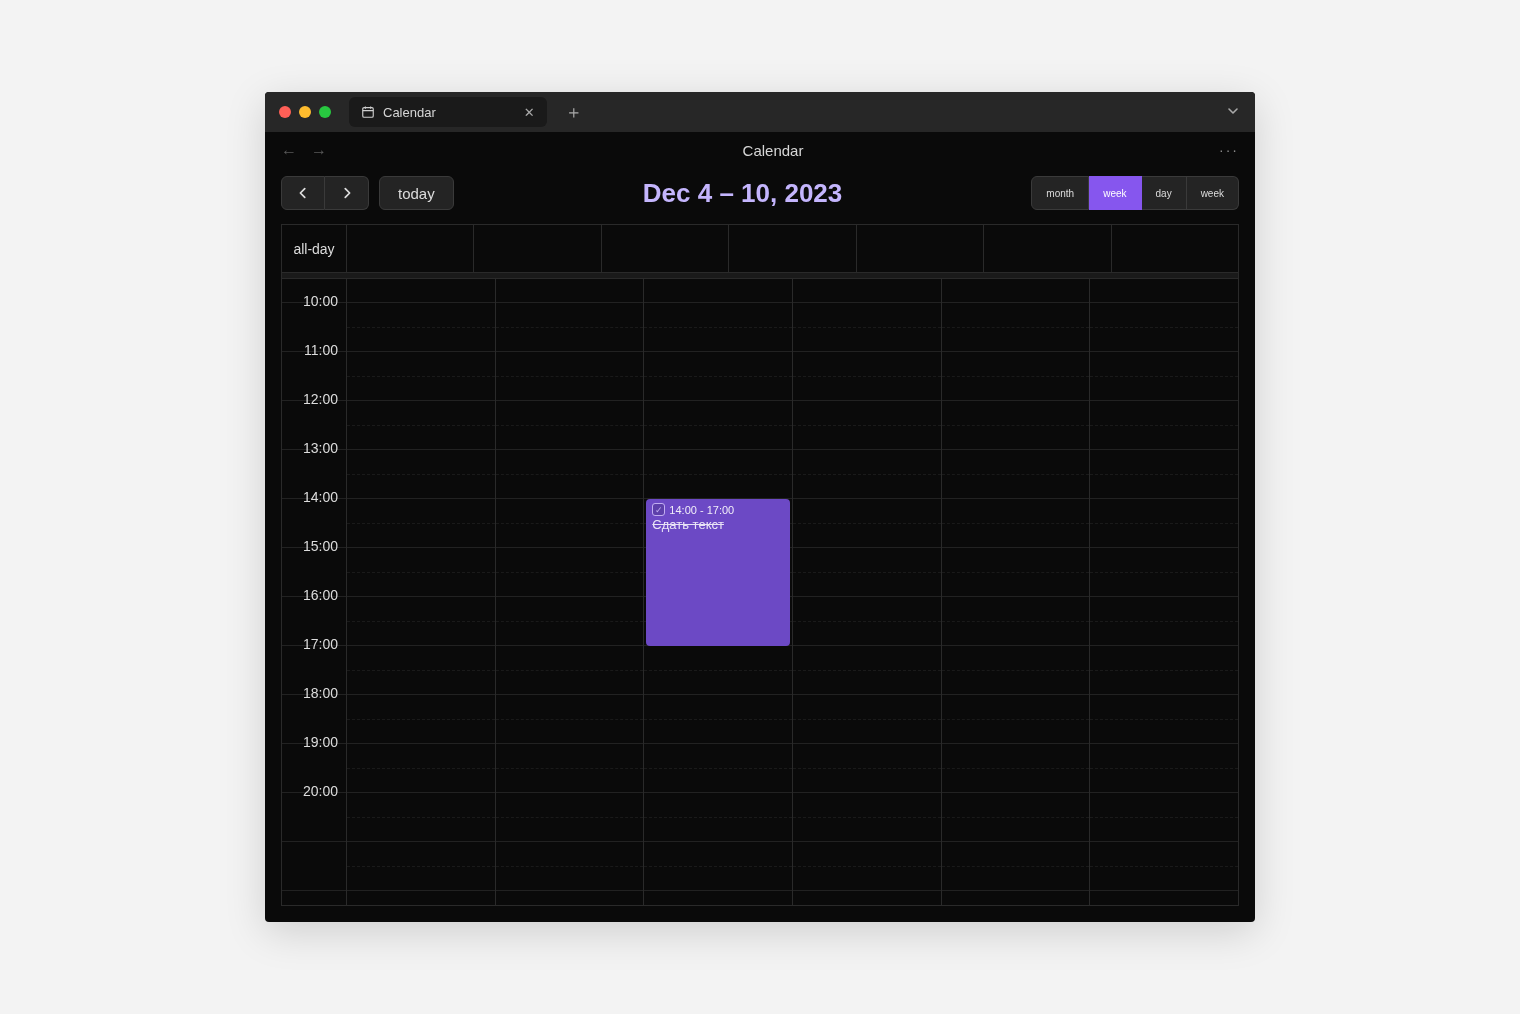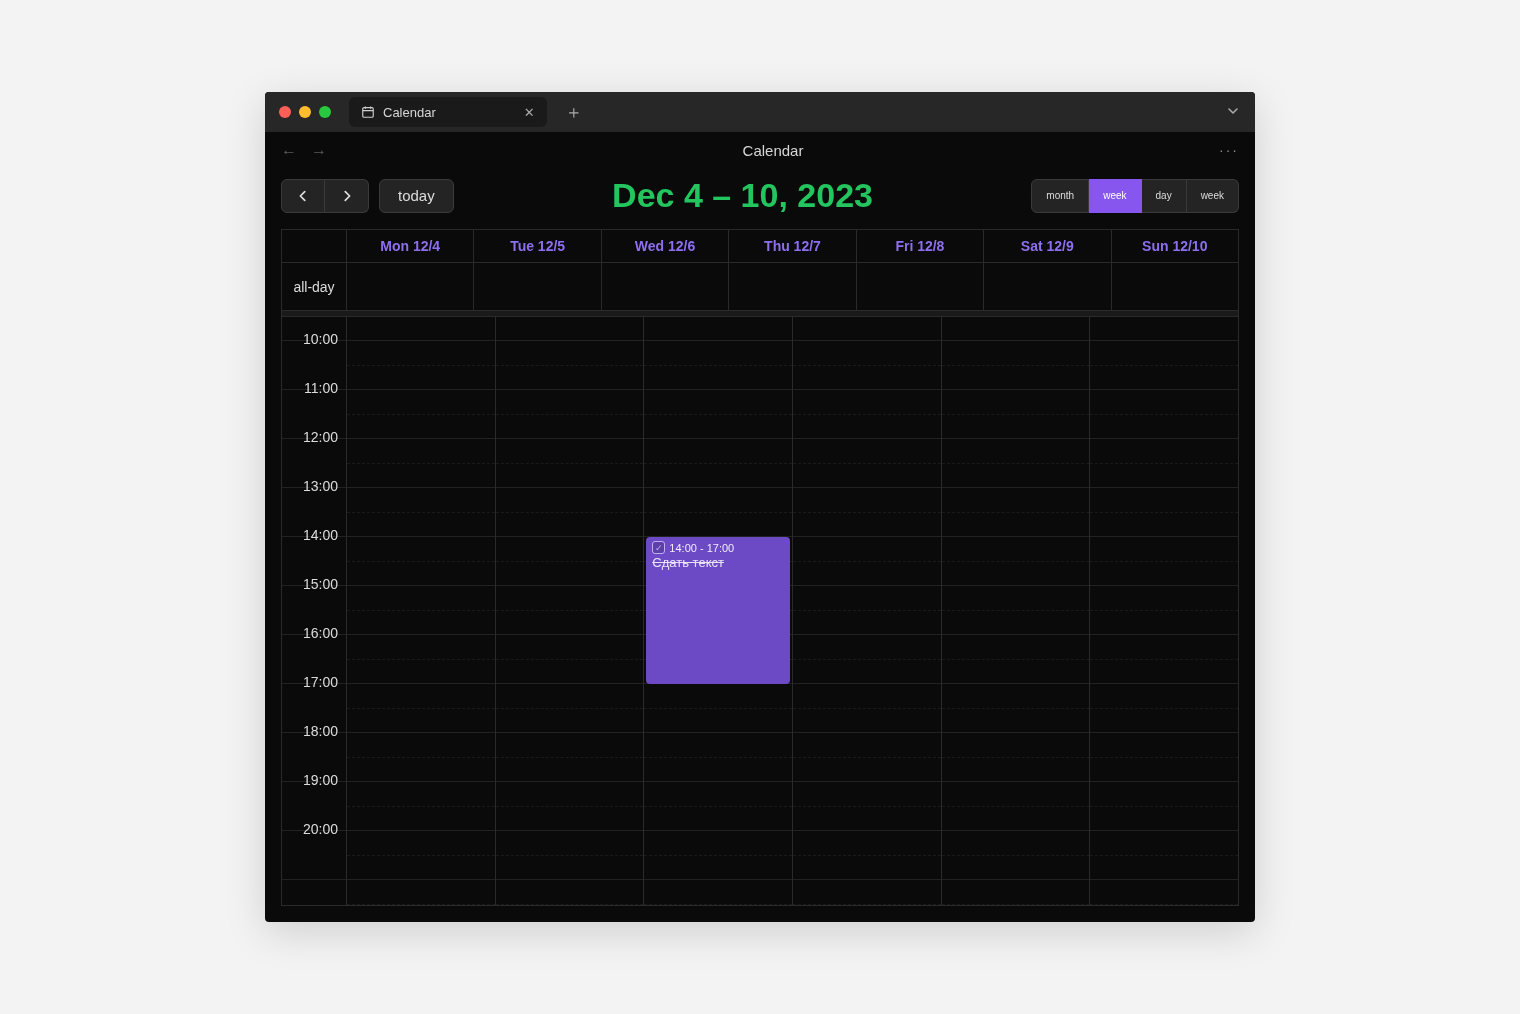--- a/index.html
+++ b/index.html
@@ -70,22 +70,22 @@
     background:#242424; color:#dcdcdc;
     border:1px solid #3a3a3a; height:34px;
     display:flex; align-items:center; justify-content:center;
     font-size:15px; cursor:pointer;
   }
   .btn.arrow { width:44px; }
   .btn.arrow:first-child { border-radius:6px 0 0 6px; }
   .btn.arrow:last-child { border-radius:0 6px 6px 0; border-left:none; }
   .btn.today { margin-left:10px; padding:0 18px; border-radius:6px; }
   .date-range {
-    flex:1; text-align:center; color:#22c55e;
-    font-size:34px; font-weight:700;
+    flex:1; text-align:center; color:#c4b5fd;
+    font-size:26px; font-weight:700;
   }
   .view-group { display:flex; }
   .view-btn {
     background:#242424; color:#dcdcdc; border:1px solid #3a3a3a;
     height:34px; padding:0 14px; font-size:10px;
     display:flex; align-items:center; cursor:pointer;
   }
   .view-btn:first-child { border-radius:6px 0 0 6px; }
   .view-btn:last-child { border-radius:0 6px 6px 0; }
   .view-btn + .view-btn { border-left:none; }
@@ -204,30 +204,20 @@
     <div class="view-group">
       <div class="view-btn">month</div>
       <div class="view-btn active">week</div>
       <div class="view-btn">day</div>
       <div class="view-btn">week</div>
     </div>
   </div>
 
   <div class="calendar">
 
-    <div class="cal-header-row">
-      <div class="time-gutter"></div>
-      <div class="day-col cal-header-cell">Mon 12/4</div>
-      <div class="day-col cal-header-cell">Tue 12/5</div>
-      <div class="day-col cal-header-cell">Wed 12/6</div>
-      <div class="day-col cal-header-cell">Thu 12/7</div>
-      <div class="day-col cal-header-cell">Fri 12/8</div>
-      <div class="day-col cal-header-cell">Sat 12/9</div>
-      <div class="day-col cal-header-cell">Sun 12/10</div>
-    </div>
 
     <div class="allday-row">
       <div class="allday-label">all-day</div>
       <div class="allday-cell"></div>
       <div class="allday-cell"></div>
       <div class="allday-cell"></div>
       <div class="allday-cell"></div>
       <div class="allday-cell"></div>
       <div class="allday-cell"></div>
       <div class="allday-cell"></div>

